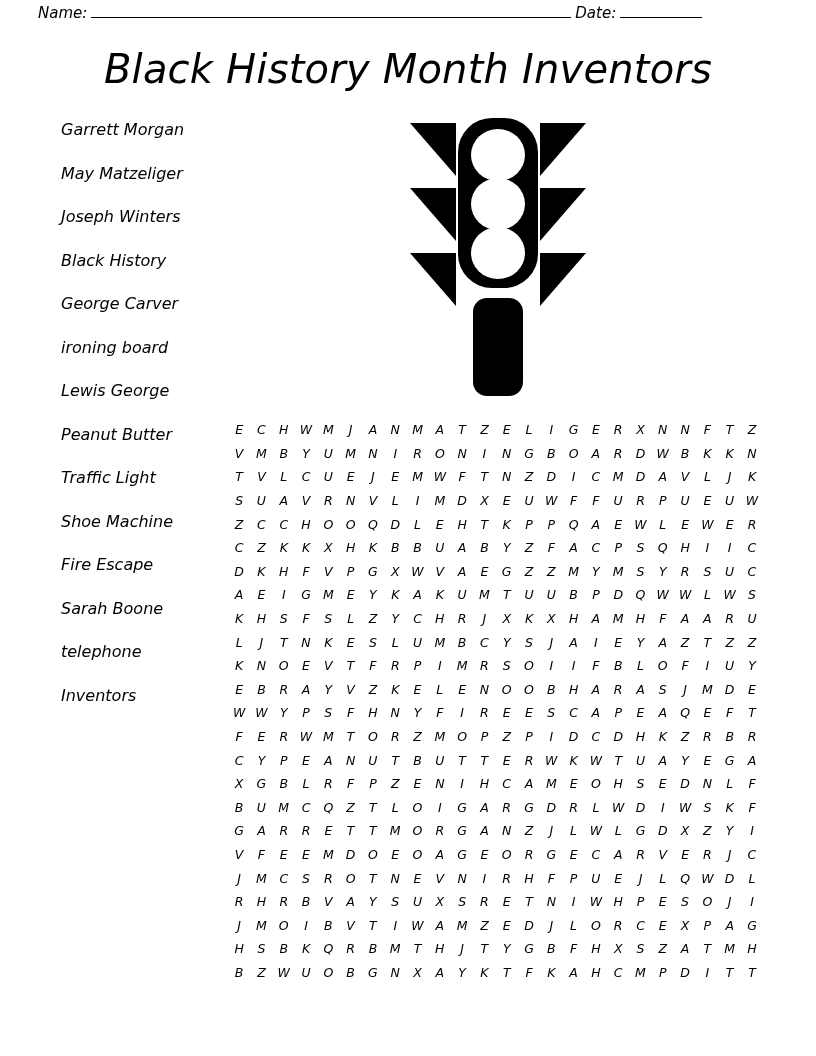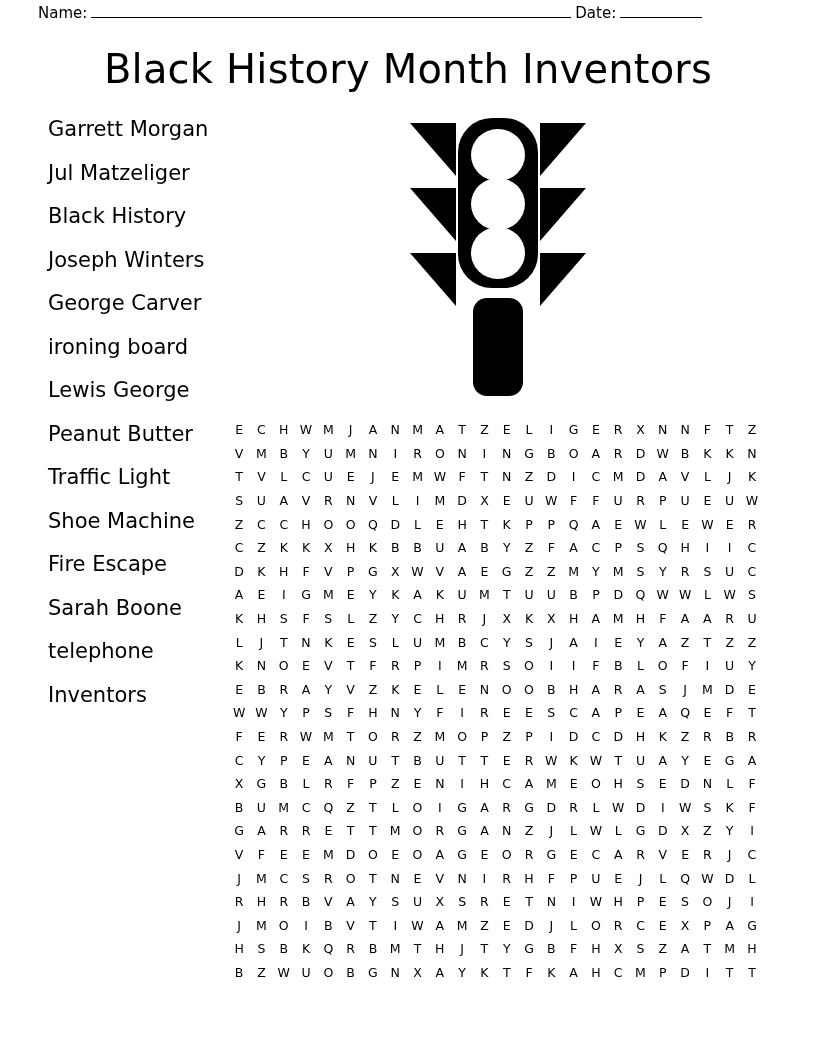--- a/index.html
+++ b/index.html
@@ -14,20 +14,21 @@
     color: #000000;
     position: relative;
     overflow: hidden;
   }
   .page {
     position: relative;
     width: 816px;
     height: 1056px;
     box-sizing: border-box;
     padding: 0 38px;
+    font-style: italic;
   }
 
   
   .header-line {
     display: flex;
     align-items: baseline;
     font-size: 15px;
     padding-top: 4px;
     white-space: nowrap;
   }
@@ -53,23 +54,24 @@
   }
 
   
   .wordlist {
     position: absolute;
     left: 48px;
     top: 108px;
     width: 190px;
   }
   .word {
-    font-size: 21px;
+    font-size: 16px;
     line-height: 43.5px;
     white-space: nowrap;
+    margin-left: 13px;
   }
 
   
   .illustration {
     position: absolute;
     left: 408px;
     top: 118px;
     width: 180px;
     height: 278px;
   }
@@ -103,23 +105,23 @@
     <span class="lbl">Name:</span>
     <span class="rule rule-name"></span>
     <span class="lbl date-lbl">Date:</span>
     <span class="rule rule-date"></span>
   </div>
 
   <h1 class="title">Black History Month Inventors</h1>
 
   <div class="wordlist">
     <div class="word">Garrett Morgan</div>
-    <div class="word">Jul Matzeliger</div>
+    <div class="word">May Matzeliger</div>
+    <div class="word">Joseph Winters</div>
     <div class="word">Black History</div>
-    <div class="word">Joseph Winters</div>
     <div class="word">George Carver</div>
     <div class="word">ironing board</div>
     <div class="word">Lewis George</div>
     <div class="word">Peanut Butter</div>
     <div class="word">Traffic Light</div>
     <div class="word">Shoe Machine</div>
     <div class="word">Fire Escape</div>
     <div class="word">Sarah Boone</div>
     <div class="word">telephone</div>
     <div class="word">Inventors</div>

